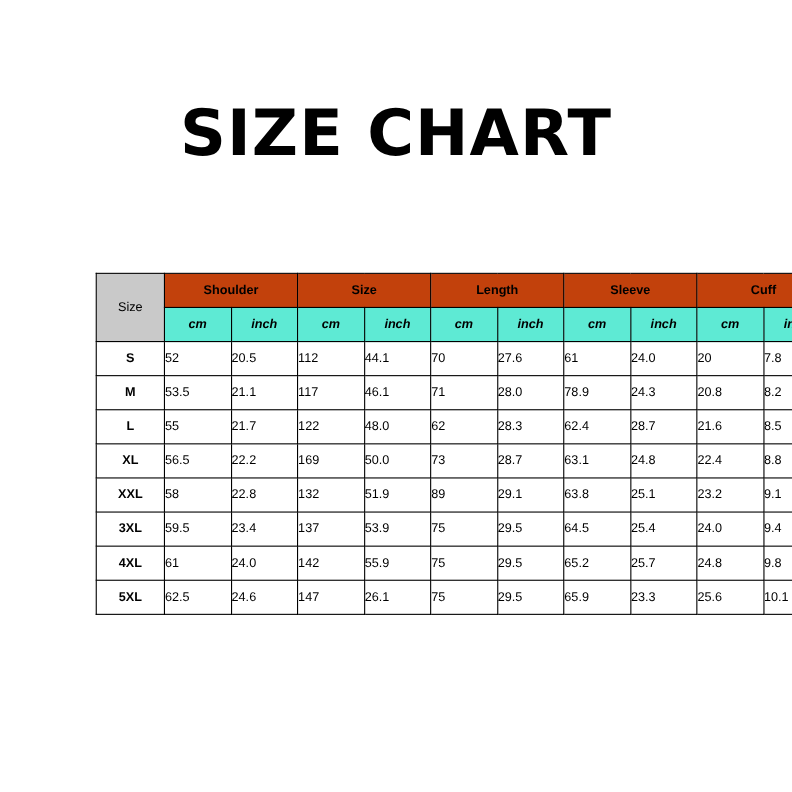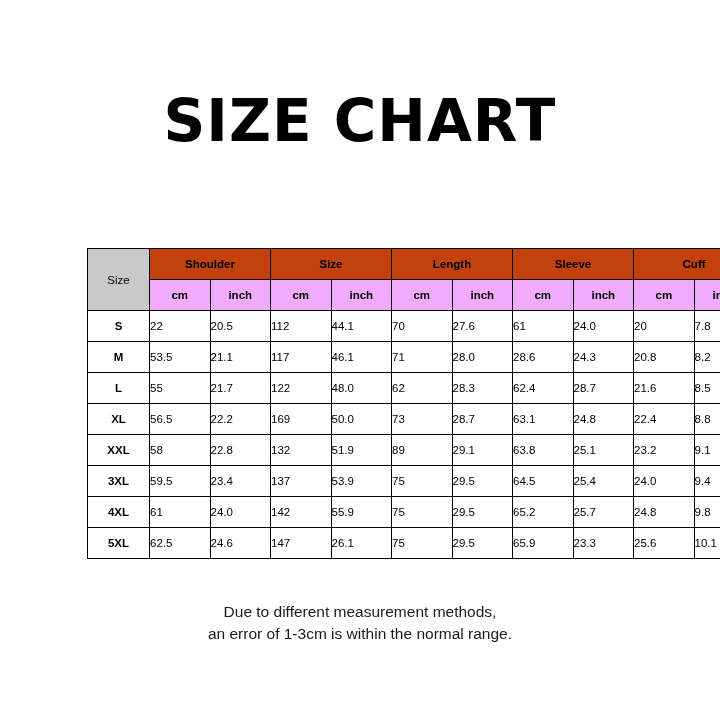--- a/index.html
+++ b/index.html
@@ -54,24 +54,25 @@
     text-align: center;
   }
   .hdr-size {
     background: #c9c9c9;
     font-weight: normal;
     font-size: 12.5px;
     text-align: center;
     vertical-align: middle;
   }
   .hdr-unit {
-    background: #f0abfc;
+    background: #5eead4;
     font-weight: bold;
     font-size: 11.5px;
     text-align: center;
+    font-style: italic;
   }
   td.size-cell {
     text-align: center;
     font-weight: bold;
     font-size: 12.5px;
   }
   td.val {
     text-align: left;
     padding-left: 9px;
     font-size: 11.5px;
@@ -127,40 +128,40 @@
           <th class="hdr-unit">inch</th>
           <th class="hdr-unit">cm</th>
           <th class="hdr-unit">inch</th>
           <th class="hdr-unit">cm</th>
           <th class="hdr-unit">inch</th>
         </tr>
       </thead>
       <tbody>
         <tr>
           <td class="size-cell">S</td>
-          <td class="val">22</td>
+          <td class="val">52</td>
           <td class="val">20.5</td>
           <td class="val">112</td>
           <td class="val">44.1</td>
           <td class="val">70</td>
           <td class="val">27.6</td>
           <td class="val">61</td>
           <td class="val">24.0</td>
           <td class="val">20</td>
           <td class="val">7.8</td>
         </tr>
         <tr>
           <td class="size-cell">M</td>
           <td class="val">53.5</td>
           <td class="val">21.1</td>
           <td class="val">117</td>
           <td class="val">46.1</td>
           <td class="val">71</td>
           <td class="val">28.0</td>
-          <td class="val">28.6</td>
+          <td class="val">78.9</td>
           <td class="val">24.3</td>
           <td class="val">20.8</td>
           <td class="val">8.2</td>
         </tr>
         <tr>
           <td class="size-cell">L</td>
           <td class="val">55</td>
           <td class="val">21.7</td>
           <td class="val">122</td>
           <td class="val">48.0</td>
@@ -233,18 +234,14 @@
           <td class="val">29.5</td>
           <td class="val">65.9</td>
           <td class="val">23.3</td>
           <td class="val">25.6</td>
           <td class="val">10.1</td>
         </tr>
       </tbody>
     </table>
   </div>
 
-  <div class="footnote">
-    <div>Due to different measurement methods,</div>
-    <div>an error of 1-3cm is within the normal range.</div>
-  </div>
 
 </div>
 
 </body></html>

